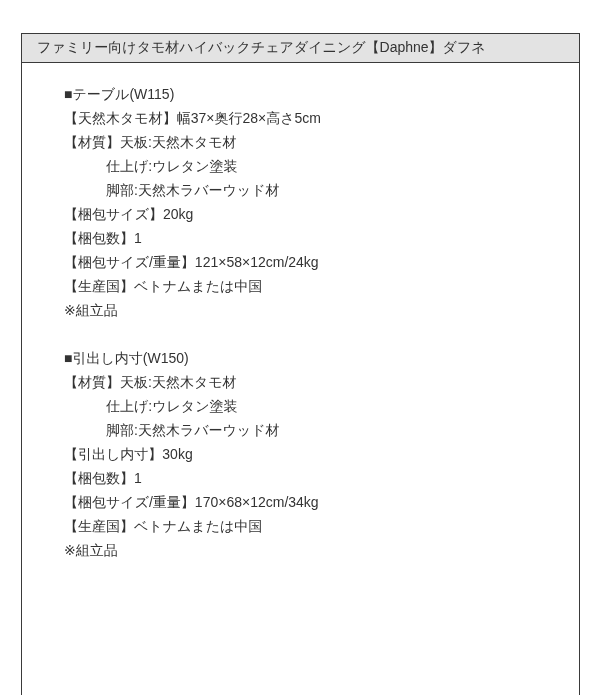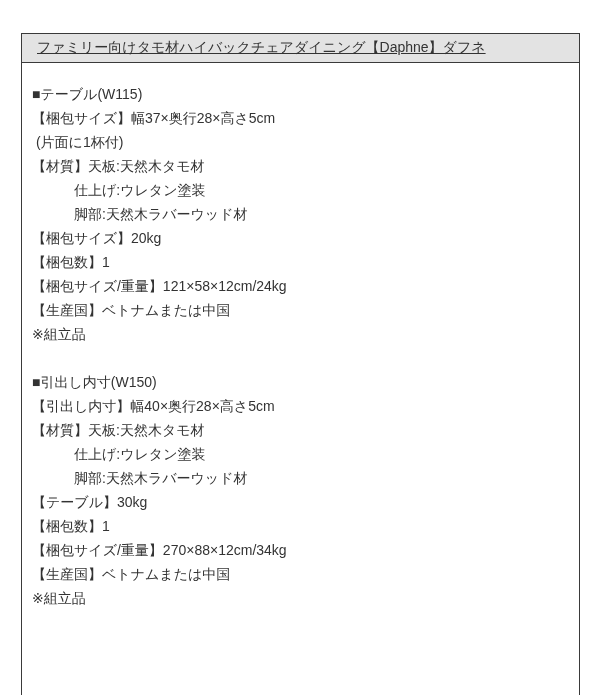--- a/index.html
+++ b/index.html
@@ -29,69 +29,67 @@
     box-sizing: border-box;
     background: #e3e3e3;
     border-bottom: 1px solid #3a3a3a;
     display: flex;
     align-items: center;
     padding: 0 15px;
     font-size: 14px;
     color: #333333;
     white-space: nowrap;
     overflow: hidden;
-    text-decoration: underline;
   }
   .content {
     padding: 19px 10px 0 10px;
     font-size: 14px;
     color: #333333;
   }
   .line {
     line-height: 24px;
     height: 24px;
     white-space: pre;
     overflow: hidden;
+    margin-left: 32px;
   }
   .section-spacer {
     height: 24px;
   }
 </style>
 </head>
 <body>
 
 <div class="spec-panel">
   <div class="title-bar">
     <span>ファミリー向けタモ材ハイバックチェアダイニング【Daphne】ダフネ</span>
   </div>
   <div class="content">
 
     <div class="section">
       <div class="line">■テーブル(W115)</div>
-      <div class="line">【梱包サイズ】幅37×奥行28×高さ5cm</div>
-      <div class="line"> (片面に1杯付)</div>
+      <div class="line">【天然木タモ材】幅37×奥行28×高さ5cm</div>
       <div class="line">【材質】天板:天然木タモ材</div>
       <div class="line">　　　仕上げ:ウレタン塗装</div>
       <div class="line">　　　脚部:天然木ラバーウッド材</div>
       <div class="line">【梱包サイズ】20kg</div>
       <div class="line">【梱包数】1</div>
       <div class="line">【梱包サイズ/重量】121×58×12cm/24kg</div>
       <div class="line">【生産国】ベトナムまたは中国</div>
       <div class="line">※組立品</div>
     </div>
 
     <div class="section-spacer"></div>
 
     <div class="section">
       <div class="line">■引出し内寸(W150)</div>
-      <div class="line">【引出し内寸】幅40×奥行28×高さ5cm</div>
       <div class="line">【材質】天板:天然木タモ材</div>
       <div class="line">　　　仕上げ:ウレタン塗装</div>
       <div class="line">　　　脚部:天然木ラバーウッド材</div>
-      <div class="line">【テーブル】30kg</div>
+      <div class="line">【引出し内寸】30kg</div>
       <div class="line">【梱包数】1</div>
-      <div class="line">【梱包サイズ/重量】270×88×12cm/34kg</div>
+      <div class="line">【梱包サイズ/重量】170×68×12cm/34kg</div>
       <div class="line">【生産国】ベトナムまたは中国</div>
       <div class="line">※組立品</div>
     </div>
 
   </div>
 </div>
 
 </body></html>

